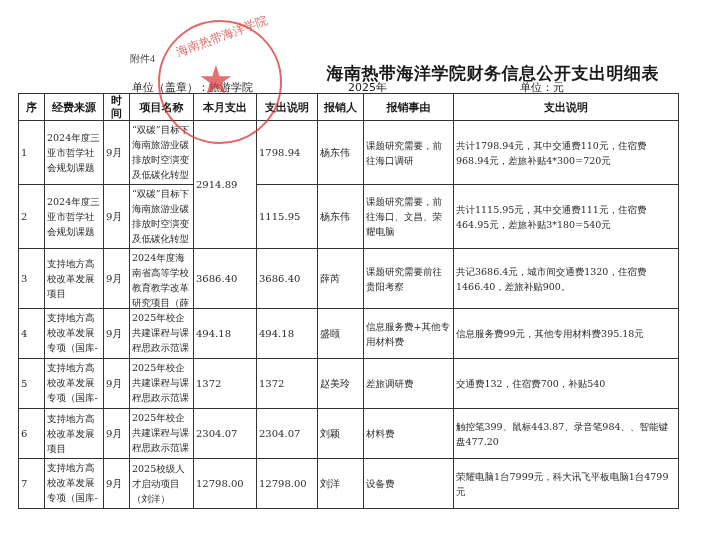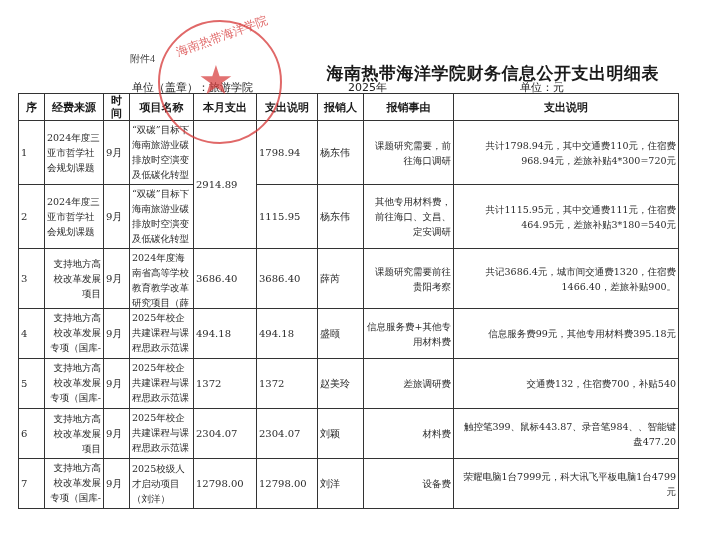--- a/index.html
+++ b/index.html
@@ -44,21 +44,21 @@
     overflow: hidden;
   }
   table.main th {
     height: 14px; font-size: 11px; font-weight: bold;
     text-align: center; line-height: 13px;
     font-family: "DejaVu Sans", "Liberation Sans", sans-serif;
     color: #1a1a1a;
   }
   td.c { text-align: left; margin-left: 17px; }
   td.r { text-align: left; }
-  td.l { text-align: right; }
+  td.l { text-align: left; }
   td.proj { font-size: 9.5px; line-height: 14px; text-align: left; padding: 0 1px; }
   td.src { font-size: 9.5px; line-height: 15px; }
   td.desc { font-size: 9.5px; line-height: 14px; }
   .clip { overflow: hidden; }
 
   .stamp {
     position: absolute; left: 158px; top: 20px;
     width: 120px; height: 120px; border-radius: 50%;
     border: 2.5px solid rgba(214,54,54,0.75);
     pointer-events: none;
@@ -127,21 +127,21 @@
     </tr>
     <tr style="height:64px">
       <td class="c">2</td>
       <td class="c src">2024年度三亚市哲学社会规划课题</td>
       <td class="c">9月</td>
       <td class="proj">
           <div class="clip" style="height:62px">“双碳”目标下海南旅游业碳排放时空演变及低碳化转型研</div>
         </td>
       <td class="r">1115.95</td>
       <td class="c">杨东伟</td>
-      <td class="l desc">其他专用材料费，前往海口、文昌、定安调研</td>
+      <td class="l desc">课题研究需要，前往海口、文昌、荣耀电脑</td>
       <td class="l desc">共计1115.95元，其中交通费111元，住宿费464.95元，差旅补贴3*180=540元</td>
     </tr>
     <tr style="height:60px">
       <td class="c">3</td>
       <td class="l src">支持地方高校改革发展项目</td>
       <td class="c">9月</td>
       <td class="proj">
           <div class="clip" style="height:58px">2024年度海南省高等学校教育教学改革研究项目（薛芮）</div>
         </td>
       <td class="r">3686.40</td>

